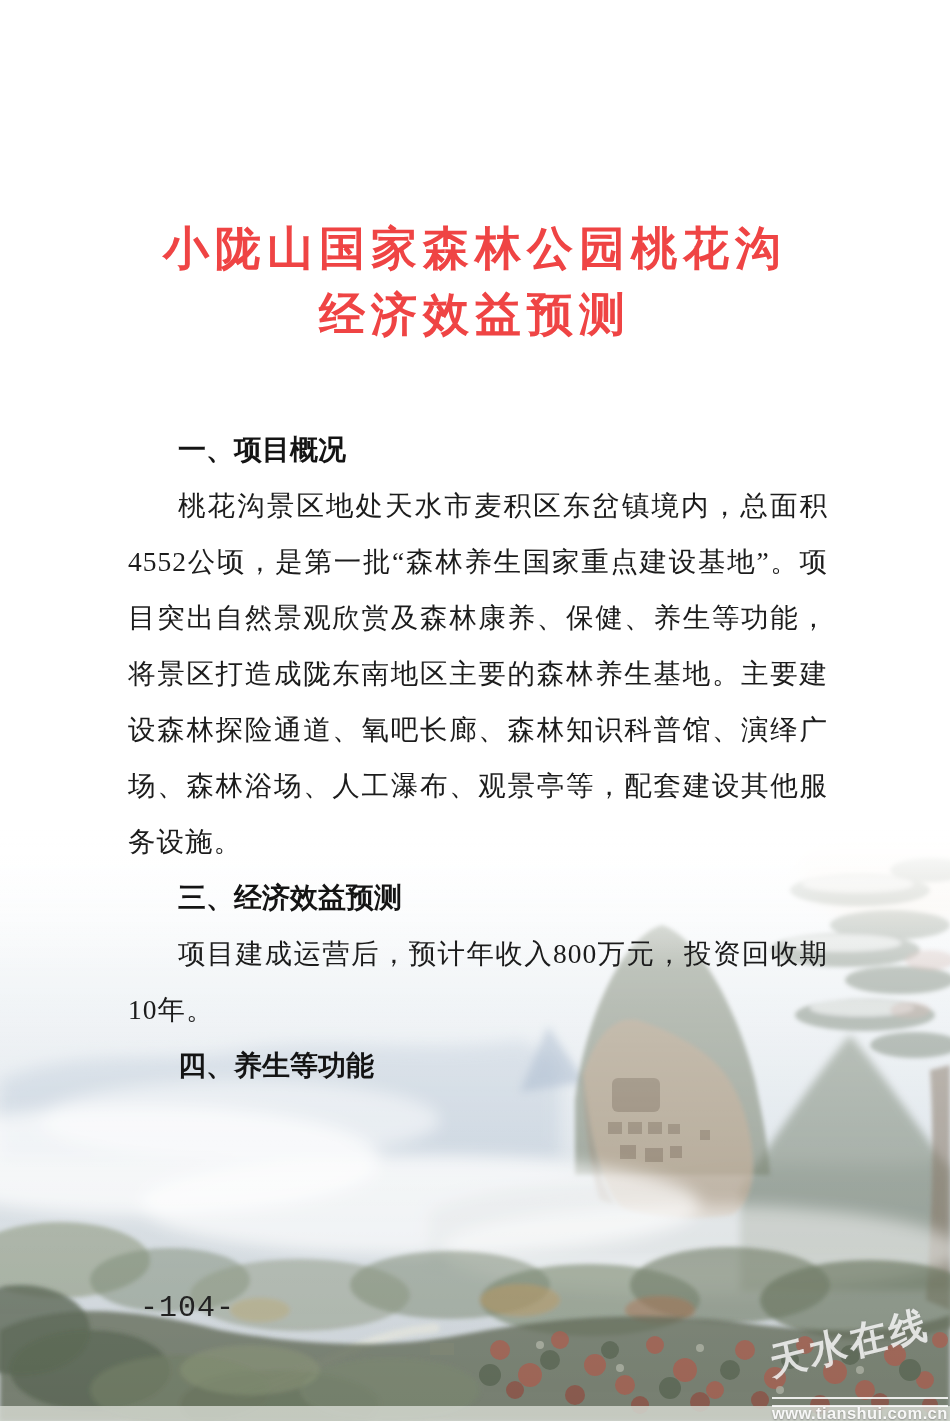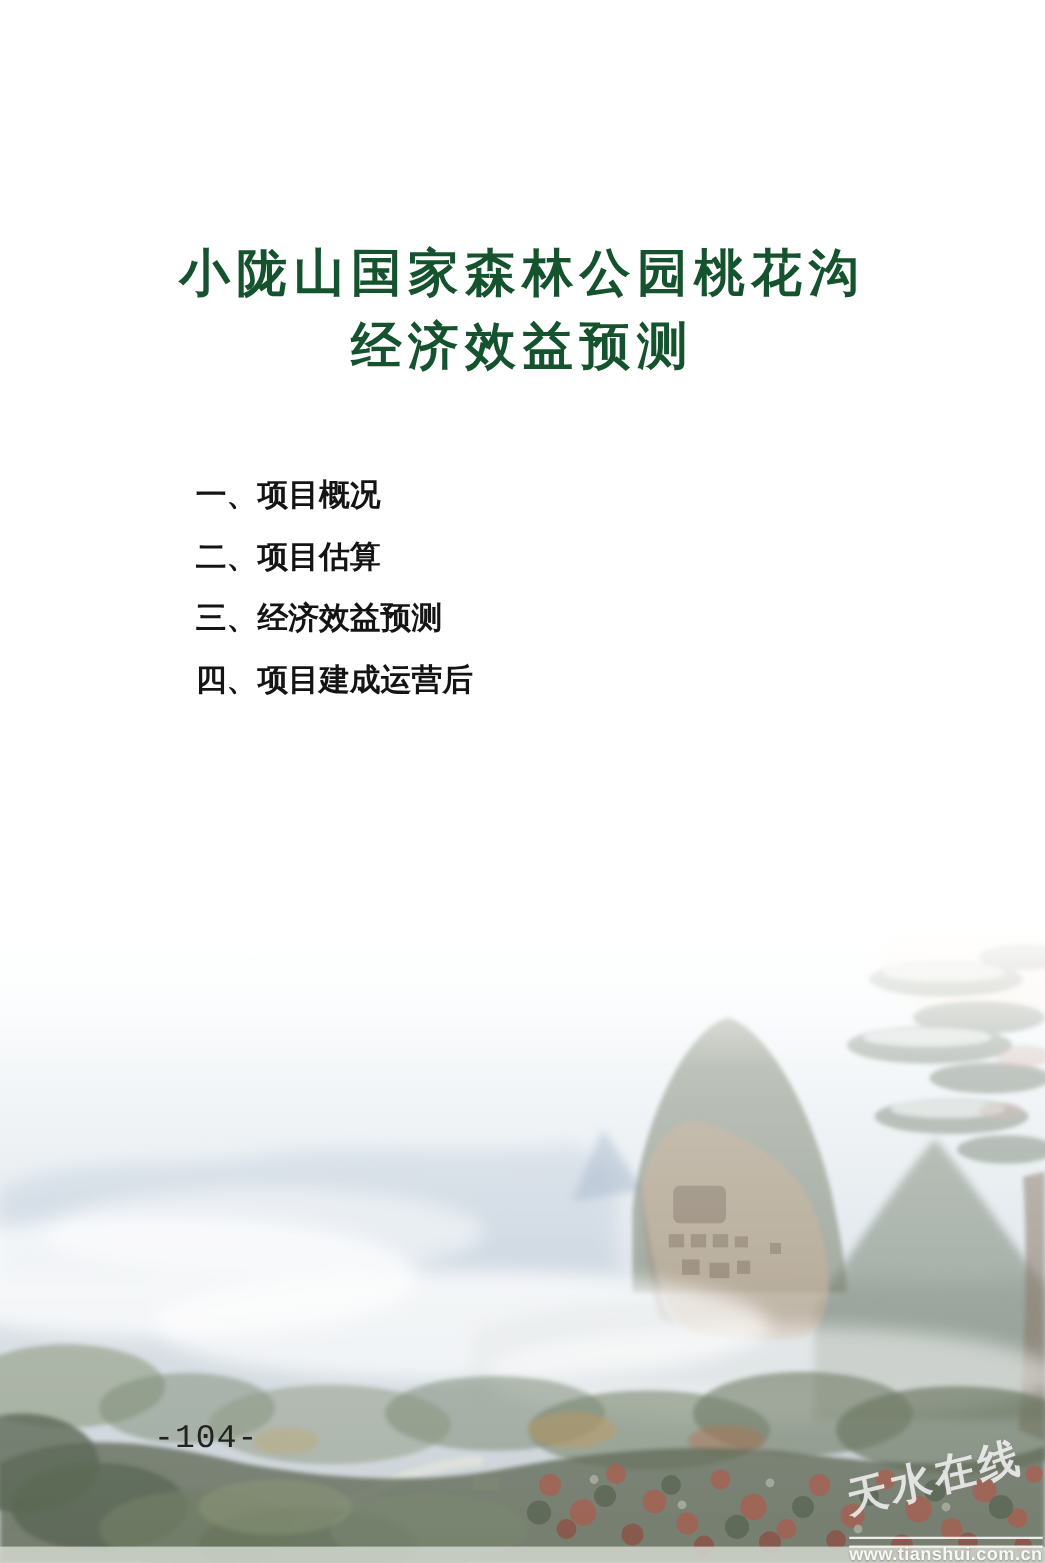--- a/index.html
+++ b/index.html
@@ -5,21 +5,21 @@
   html,body{margin:0;padding:0;background:#ffffff;}
   .page{position:relative;width:950px;height:1421px;background:#ffffff;overflow:hidden;
         font-family:"Liberation Serif", serif;color:#1c1c1c;}
   
   .photo{position:absolute;left:0;top:830px;width:950px;height:591px;z-index:1;}
   .photo svg{display:block;}
   
   .content{position:absolute;inset:0;z-index:3;}
   .title{position:absolute;top:216px;left:0;width:950px;margin:0;text-align:center;
          font-size:46px;line-height:66px;font-weight:bold;letter-spacing:6px;
-         font-family:"Liberation Serif", serif;color:#14532d;}
+         font-family:"Liberation Serif", serif;color:#ef4444;}
   .title .tl{display:block;}
   .body{position:absolute;top:422px;left:128px;width:700px;}
   .body h2{margin:0;font-family:"Liberation Sans", sans-serif;font-weight:700;
            font-size:28px;line-height:56px;text-indent:50px;color:#141414;letter-spacing:0;}
   .body p{margin:0;font-size:27.5px;line-height:56px;letter-spacing:1px;
           text-align:justify;text-indent:50px;color:#1c1c1c;}
   .body p.noj{text-align:left;}
   .pagenum{position:absolute;left:140px;top:1291px;font-size:30px;letter-spacing:1px;
            font-family:Liberation Mono, monospace;color:#222222;}
   
@@ -214,23 +214,24 @@
   <div class="wm-url">www.tianshui.com.cn</div>
 
   <div class="content">
     <h1 class="title">
       <span class="tl">小陇山国家森林公园桃花沟</span>
       <span class="tl">经济效益预测</span>
     </h1>
 
     <div class="body">
       <h2>一、项目概况</h2>
-
-      <h2>二、项目估算</h2>
+      <p>桃花沟景区地处天水市麦积区东岔镇境内，总面积4552公顷，是第一批“森林养生国家重点建设基地”。项目突出自然景观欣赏及森林康养、保健、养生等功能，将景区打造成陇东南地区主要的森林养生基地。主要建设森林探险通道、氧吧长廊、森林知识科普馆、演绎广场、森林浴场、人工瀑布、观景亭等，配套建设其他服务设施。</p>
+
 
       <h2>三、经济效益预测</h2>
-
-      <h2>四、项目建成运营后</h2>
+      <p>项目建成运营后，预计年收入800万元，投资回收期10年。</p>
+
+      <h2>四、养生等功能</h2>
     </div>
 
     <div class="pagenum">-104-</div>
   </div>
 </div>
 
 </body></html>

